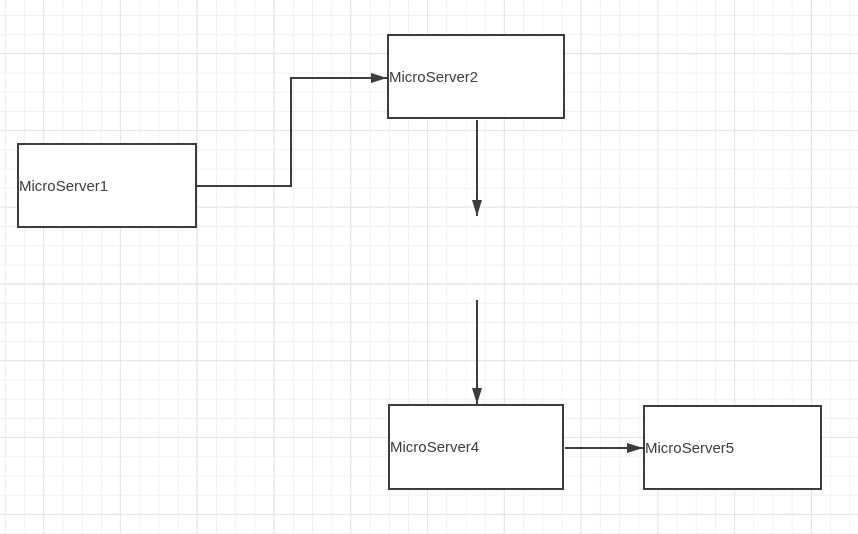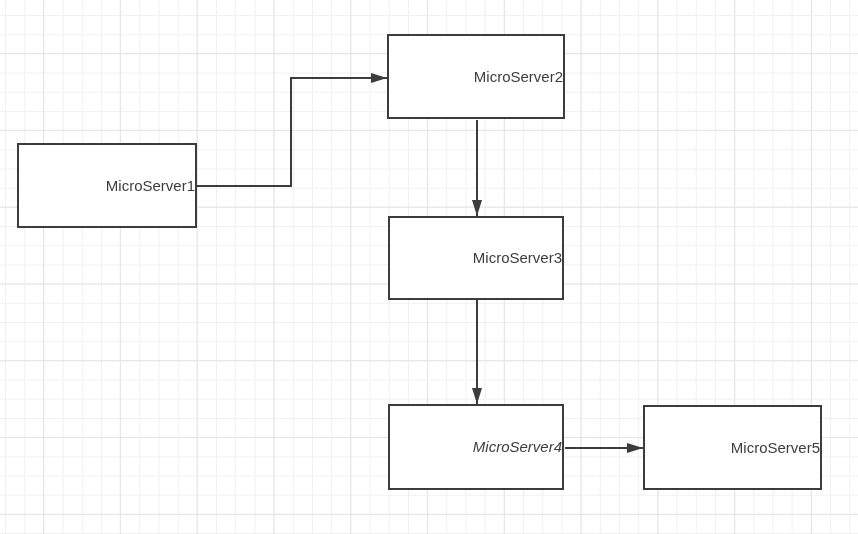--- a/index.html
+++ b/index.html
@@ -47,22 +47,21 @@
   #arrowhead-path {
     fill: var(--edge, #3c3c3c);
   }
   .node {
     position: absolute;
     box-sizing: border-box;
     background: var(--node-fill, #ffffff);
     border: 2px solid var(--node-border, #3c3c3c);
     display: flex;
     align-items: center;
-    justify-content: flex-end;
-    padding-left: 38px;
+    justify-content: flex-start;
   }
   .node-label {
     color: var(--label, #3d3d3d);
     font-size: 15px;
     line-height: 1.2;
     white-space: nowrap;
   }
 </style>
 </head>
 <body>
@@ -78,22 +77,19 @@
       <polyline points="477,120 477,216" marker-end="url(#arrow)"></polyline>
       <polyline points="477,300 477,404" marker-end="url(#arrow)"></polyline>
       <polyline points="565,448 643,448" marker-end="url(#arrow)"></polyline>
     </svg>
 <div class="node" style="left: 17px; top: 143px; width: 180px; height: 85px;">
       <span class="node-label">MicroServer1</span>
     </div>
     <div class="node" style="left: 387px; top: 34px; width: 178px; height: 85px;">
       <span class="node-label">MicroServer2</span>
     </div>
-    <div class="node" style="left: 388px; top: 216px; width: 176px; height: 84px;">
-      <span class="node-label">MicroServer3</span>
-    </div>
-    <div class="node" style="left: 388px; top: 404px; width: 176px; height: 86px; font-style: italic;">
+    <div class="node" style="left: 388px; top: 404px; width: 176px; height: 86px;">
       <span class="node-label">MicroServer4</span>
     </div>
     <div class="node" style="left: 643px; top: 405px; width: 179px; height: 85px;">
       <span class="node-label">MicroServer5</span>
     </div>
   </div>
 
 </body></html>

